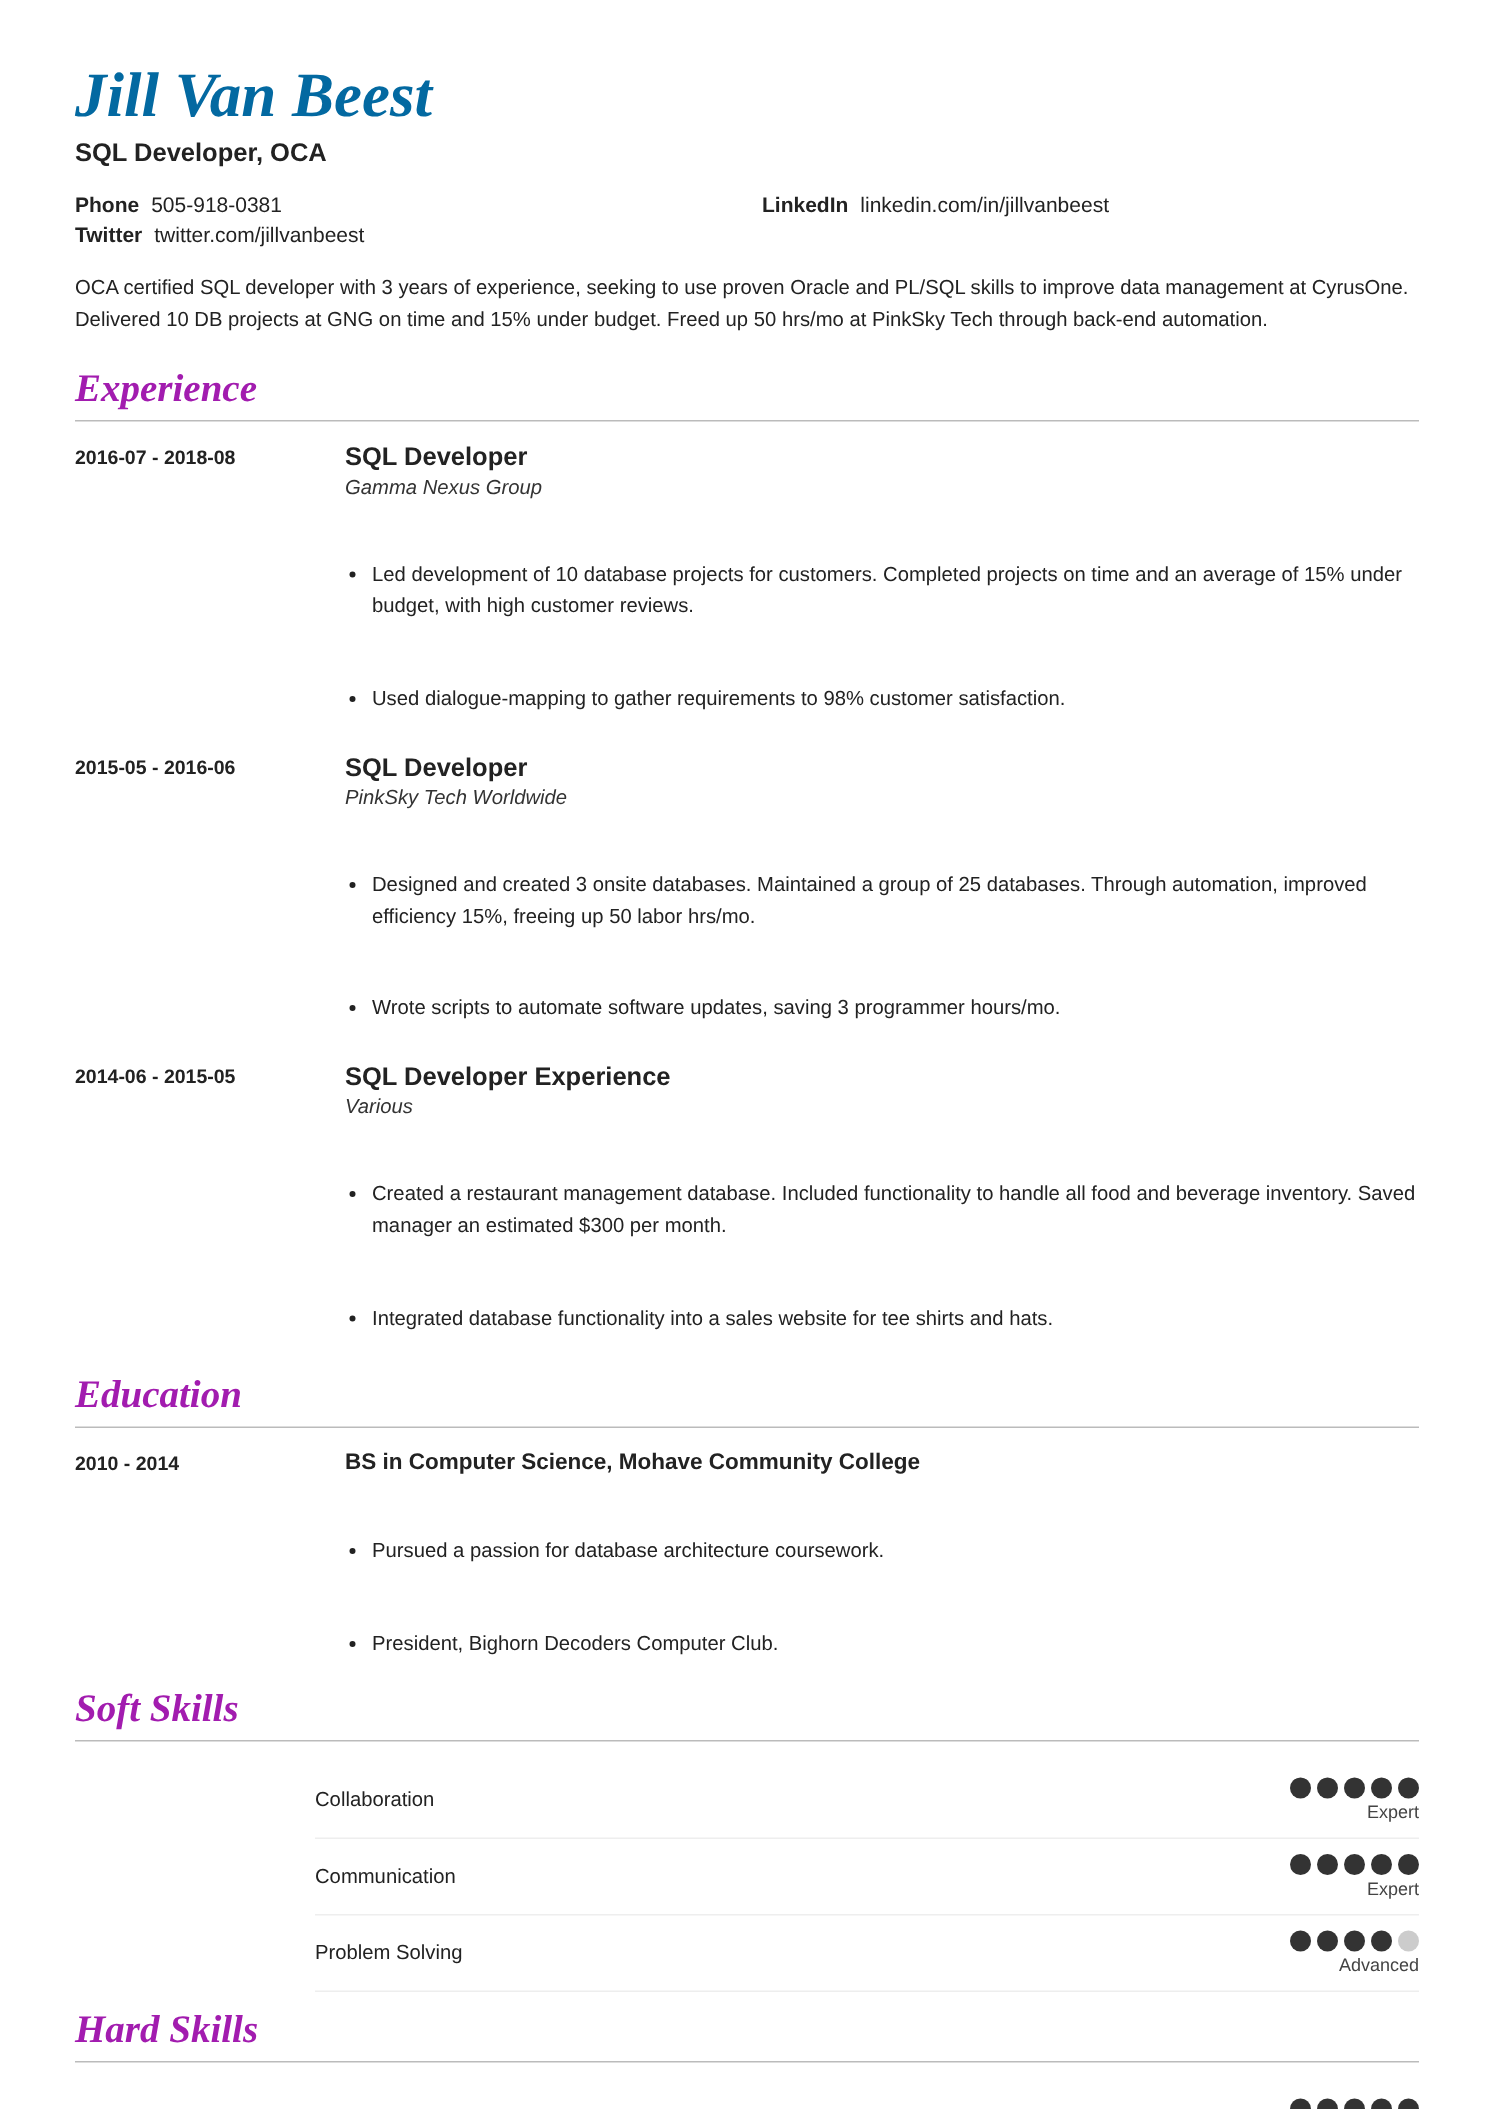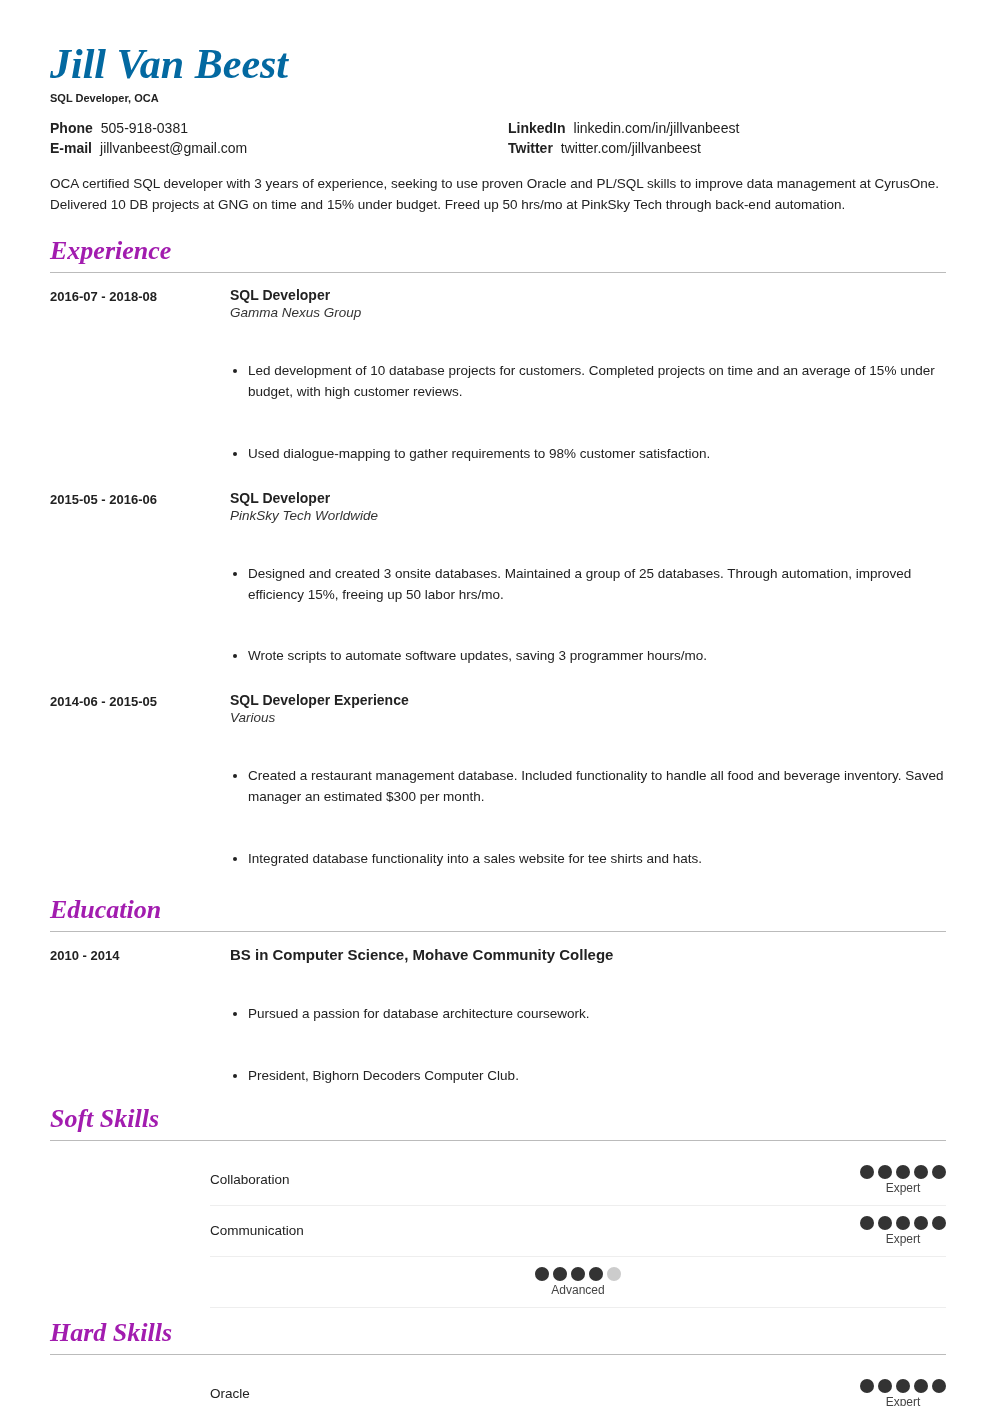--- a/index.html
+++ b/index.html
@@ -14,21 +14,21 @@
     }
     .name {
       font-family: 'Georgia', serif;
       font-size: 42px;
       font-weight: bold;
       font-style: italic;
       color: #0369a1;
       margin-bottom: 4px;
     }
     .title {
-      font-size: 11px;
+      font-size: 17px;
       font-weight: bold;
       margin-bottom: 16px;
     }
     .contact-grid {
       display: grid;
       grid-template-columns: 1fr 1fr;
       gap: 4px 20px;
       margin-bottom: 18px;
     }
     .contact-row {
@@ -68,21 +68,21 @@
       gap: 0 20px;
       margin-bottom: 22px;
     }
     .exp-date {
       font-weight: bold;
       font-size: 13px;
       padding-top: 2px;
     }
     .exp-content {}
     .exp-role {
-      font-size: 14px;
+      font-size: 17px;
       font-weight: bold;
       margin-bottom: 2px;
     }
     .exp-company {
       font-style: italic;
       font-size: 13.5px;
       margin-bottom: 6px;
       color: #333;
     }
     .exp-bullets {
@@ -117,21 +117,21 @@
       align-items: center;
       padding: 10px 0;
       border-bottom: 1px solid #eee;
     }
     .skill-name {
       font-size: 13.5px;
     }
     .skill-rating {
       display: flex;
       flex-direction: column;
-      align-items: center;
+      align-items: flex-end;
       gap: 2px;
     }
     .dots {
       display: flex;
       gap: 4px;
     }
     .dot {
       width: 14px;
       height: 14px;
       border-radius: 50%;
@@ -155,24 +155,20 @@
 <div class="title">SQL Developer, OCA</div>
 
 <div class="contact-grid">
   <div class="contact-row">
     <span class="contact-label">Phone</span>
     <span class="contact-value">505-918-0381</span>
   </div>
   <div class="contact-row">
     <span class="contact-label">LinkedIn</span>
     <span class="contact-value">linkedin.com/in/jillvanbeest</span>
-  </div>
-  <div class="contact-row">
-    <span class="contact-label">E-mail</span>
-    <span class="contact-value">jillvanbeest@gmail.com</span>
   </div>
   <div class="contact-row">
     <span class="contact-label">Twitter</span>
     <span class="contact-value">twitter.com/jillvanbeest</span>
   </div>
 </div>
 
 <div class="summary">OCA certified SQL developer with 3 years of experience, seeking to use proven Oracle and PL/SQL skills to improve data management at CyrusOne. Delivered 10 DB projects at GNG on time and 15% under budget. Freed up 50 hrs/mo at PinkSky Tech through back-end automation.</div>
 
 <div>
@@ -256,20 +252,21 @@
             <div class="dot"></div>
             <div class="dot"></div>
             <div class="dot"></div>
             <div class="dot"></div>
             <div class="dot"></div>
           </div>
           <div class="skill-level">Expert</div>
         </div>
       </div>
       <div class="skill-row">
+        <div class="skill-name">Problem Solving</div>
         <div class="skill-rating">
           <div class="dots">
             <div class="dot"></div>
             <div class="dot"></div>
             <div class="dot"></div>
             <div class="dot"></div>
             <div class="dot empty"></div>
           </div>
           <div class="skill-level">Advanced</div>
         </div>

